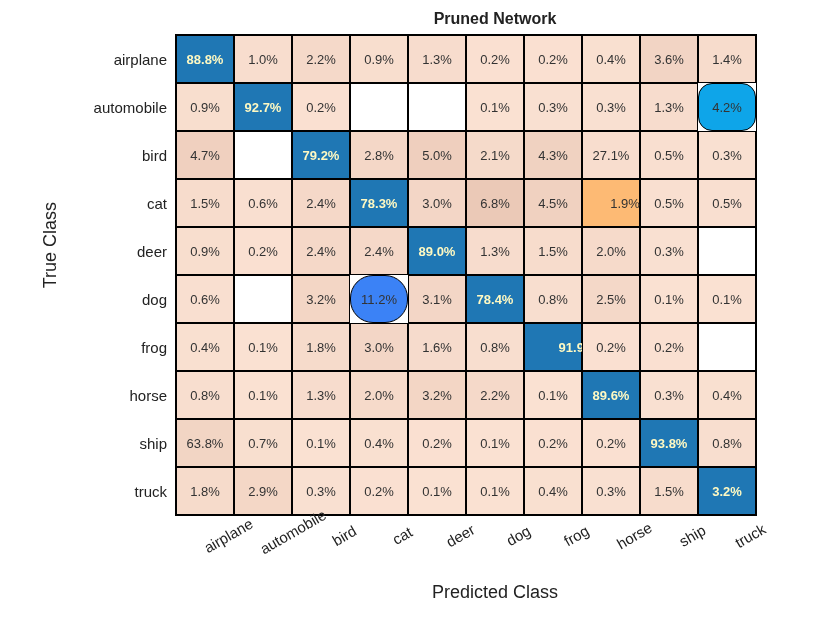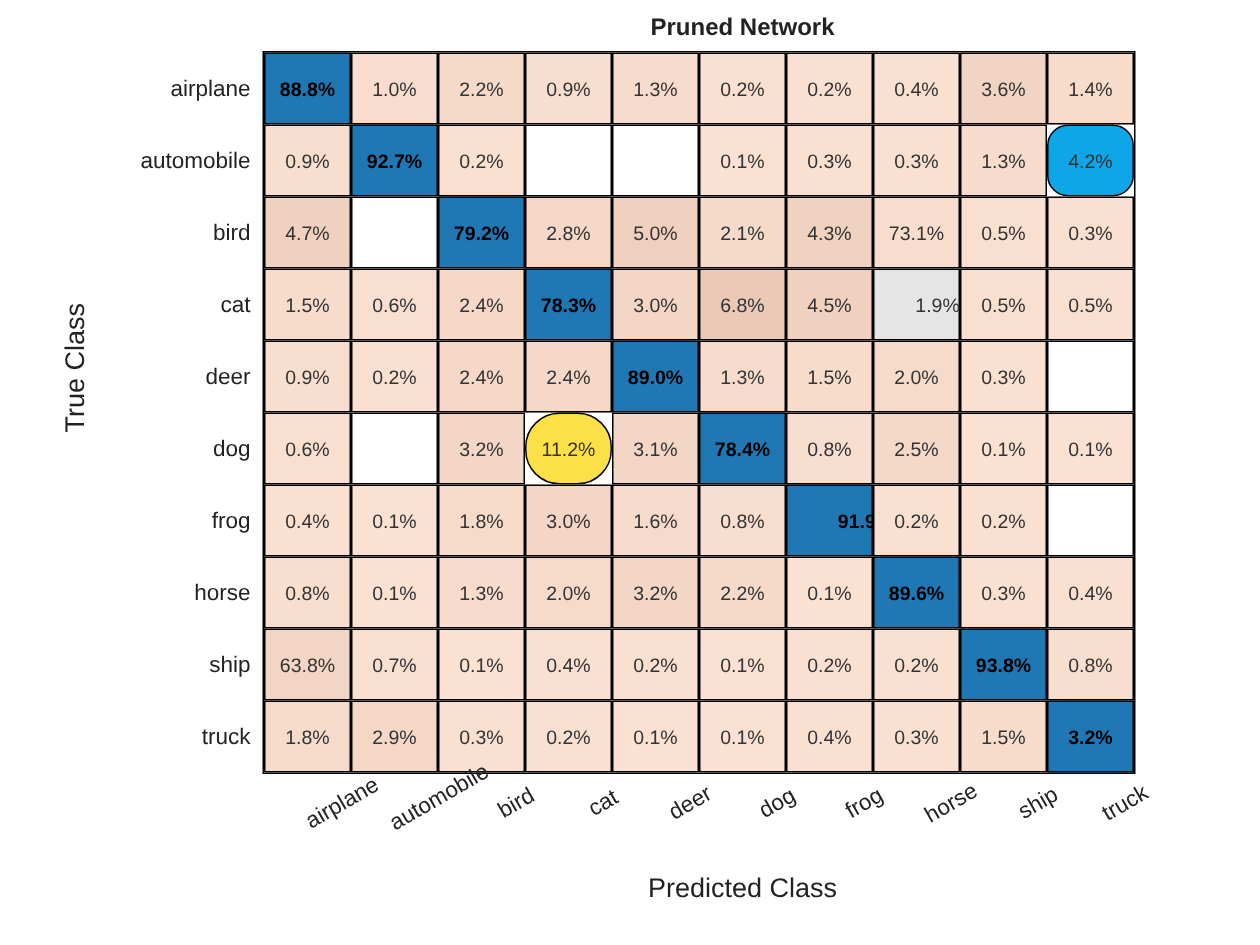--- a/index.html
+++ b/index.html
@@ -63,21 +63,21 @@
   .cell {
     border: 1px solid #000;
     display: flex;
     align-items: center;
     justify-content: center;
     font-size: 13px;
     color: #333;
     box-sizing: border-box;
   }
   .cell.diag {
-    color: #000000;
+    color: #fef9c3;
     font-weight: bold;
     font-size: 13px;
   }
   .xlabels {
     margin-left: 148px;
     display: flex;
     height: 60px;
     align-items: flex-start;
   }
   .xlabels .xl {
@@ -142,47 +142,47 @@
           <div class="cell" style="background: rgb(249, 224, 209);">0.3%</div>
           <div class="cell" style="background: rgb(247, 220, 205);">1.3%</div>
           <div class="cell" style="background: #0ea5e9; border-radius: 14px;">4.2%</div>
           <div class="cell" style="background: rgb(240, 208, 191);">4.7%</div>
           <div class="cell" style="background: rgb(255, 255, 255);"></div>
           <div class="cell diag" style="background: rgb(31, 119, 180);">79.2%</div>
           <div class="cell" style="background: rgb(244, 215, 199);">2.8%</div>
           <div class="cell" style="background: rgb(239, 207, 190);">5.0%</div>
           <div class="cell" style="background: rgb(245, 218, 202);">2.1%</div>
           <div class="cell" style="background: rgb(240, 210, 193);">4.3%</div>
-          <div class="cell" style="background: rgb(248, 221, 206);">73.1%</div>
+          <div class="cell" style="background: rgb(248, 221, 206);">27.1%</div>
           <div class="cell" style="background: rgb(249, 223, 208);">0.5%</div>
           <div class="cell" style="background: rgb(249, 224, 209);">0.3%</div>
           <div class="cell" style="background: rgb(247, 220, 204);">1.5%</div>
           <div class="cell" style="background: rgb(249, 223, 208);">0.6%</div>
           <div class="cell" style="background: rgb(245, 216, 200);">2.4%</div>
           <div class="cell diag" style="background: rgb(31, 119, 180);">78.3%</div>
           <div class="cell" style="background: rgb(243, 214, 198);">3.0%</div>
           <div class="cell" style="background: rgb(235, 201, 183);">6.8%</div>
           <div class="cell" style="background: rgb(240, 209, 192);">4.5%</div>
-          <div class="cell" style="background: #e5e5e5; padding-left: 28px;">1.9%</div>
+          <div class="cell" style="background: #fdba74; padding-left: 28px;">1.9%</div>
           <div class="cell" style="background: rgb(249, 223, 208);">0.5%</div>
           <div class="cell" style="background: rgb(249, 223, 208);">0.5%</div>
           <div class="cell" style="background: rgb(248, 222, 206);">0.9%</div>
           <div class="cell" style="background: rgb(250, 224, 209);">0.2%</div>
           <div class="cell" style="background: rgb(245, 216, 200);">2.4%</div>
           <div class="cell" style="background: rgb(245, 216, 200);">2.4%</div>
           <div class="cell diag" style="background: rgb(31, 119, 180);">89.0%</div>
           <div class="cell" style="background: rgb(247, 220, 205);">1.3%</div>
           <div class="cell" style="background: rgb(247, 220, 204);">1.5%</div>
           <div class="cell" style="background: rgb(246, 218, 202);">2.0%</div>
           <div class="cell" style="background: rgb(249, 224, 209);">0.3%</div>
           <div class="cell" style="background: rgb(255, 255, 255);"></div>
           <div class="cell" style="background: rgb(249, 223, 208);">0.6%</div>
           <div class="cell" style="background: rgb(255, 255, 255);"></div>
           <div class="cell" style="background: rgb(243, 214, 197);">3.2%</div>
-          <div class="cell" style="background: #fde047; border-radius: 23px;">11.2%</div>
+          <div class="cell" style="background: #3b82f6; border-radius: 23px;">11.2%</div>
           <div class="cell" style="background: rgb(243, 214, 198);">3.1%</div>
           <div class="cell diag" style="background: rgb(31, 119, 180);">78.4%</div>
           <div class="cell" style="background: rgb(248, 222, 207);">0.8%</div>
           <div class="cell" style="background: rgb(244, 216, 200);">2.5%</div>
           <div class="cell" style="background: rgb(250, 225, 210);">0.1%</div>
           <div class="cell" style="background: rgb(250, 225, 210);">0.1%</div>
           <div class="cell" style="background: rgb(249, 224, 208);">0.4%</div>
           <div class="cell" style="background: rgb(250, 225, 210);">0.1%</div>
           <div class="cell" style="background: rgb(246, 219, 203);">1.8%</div>
           <div class="cell" style="background: rgb(243, 214, 198);">3.0%</div>

